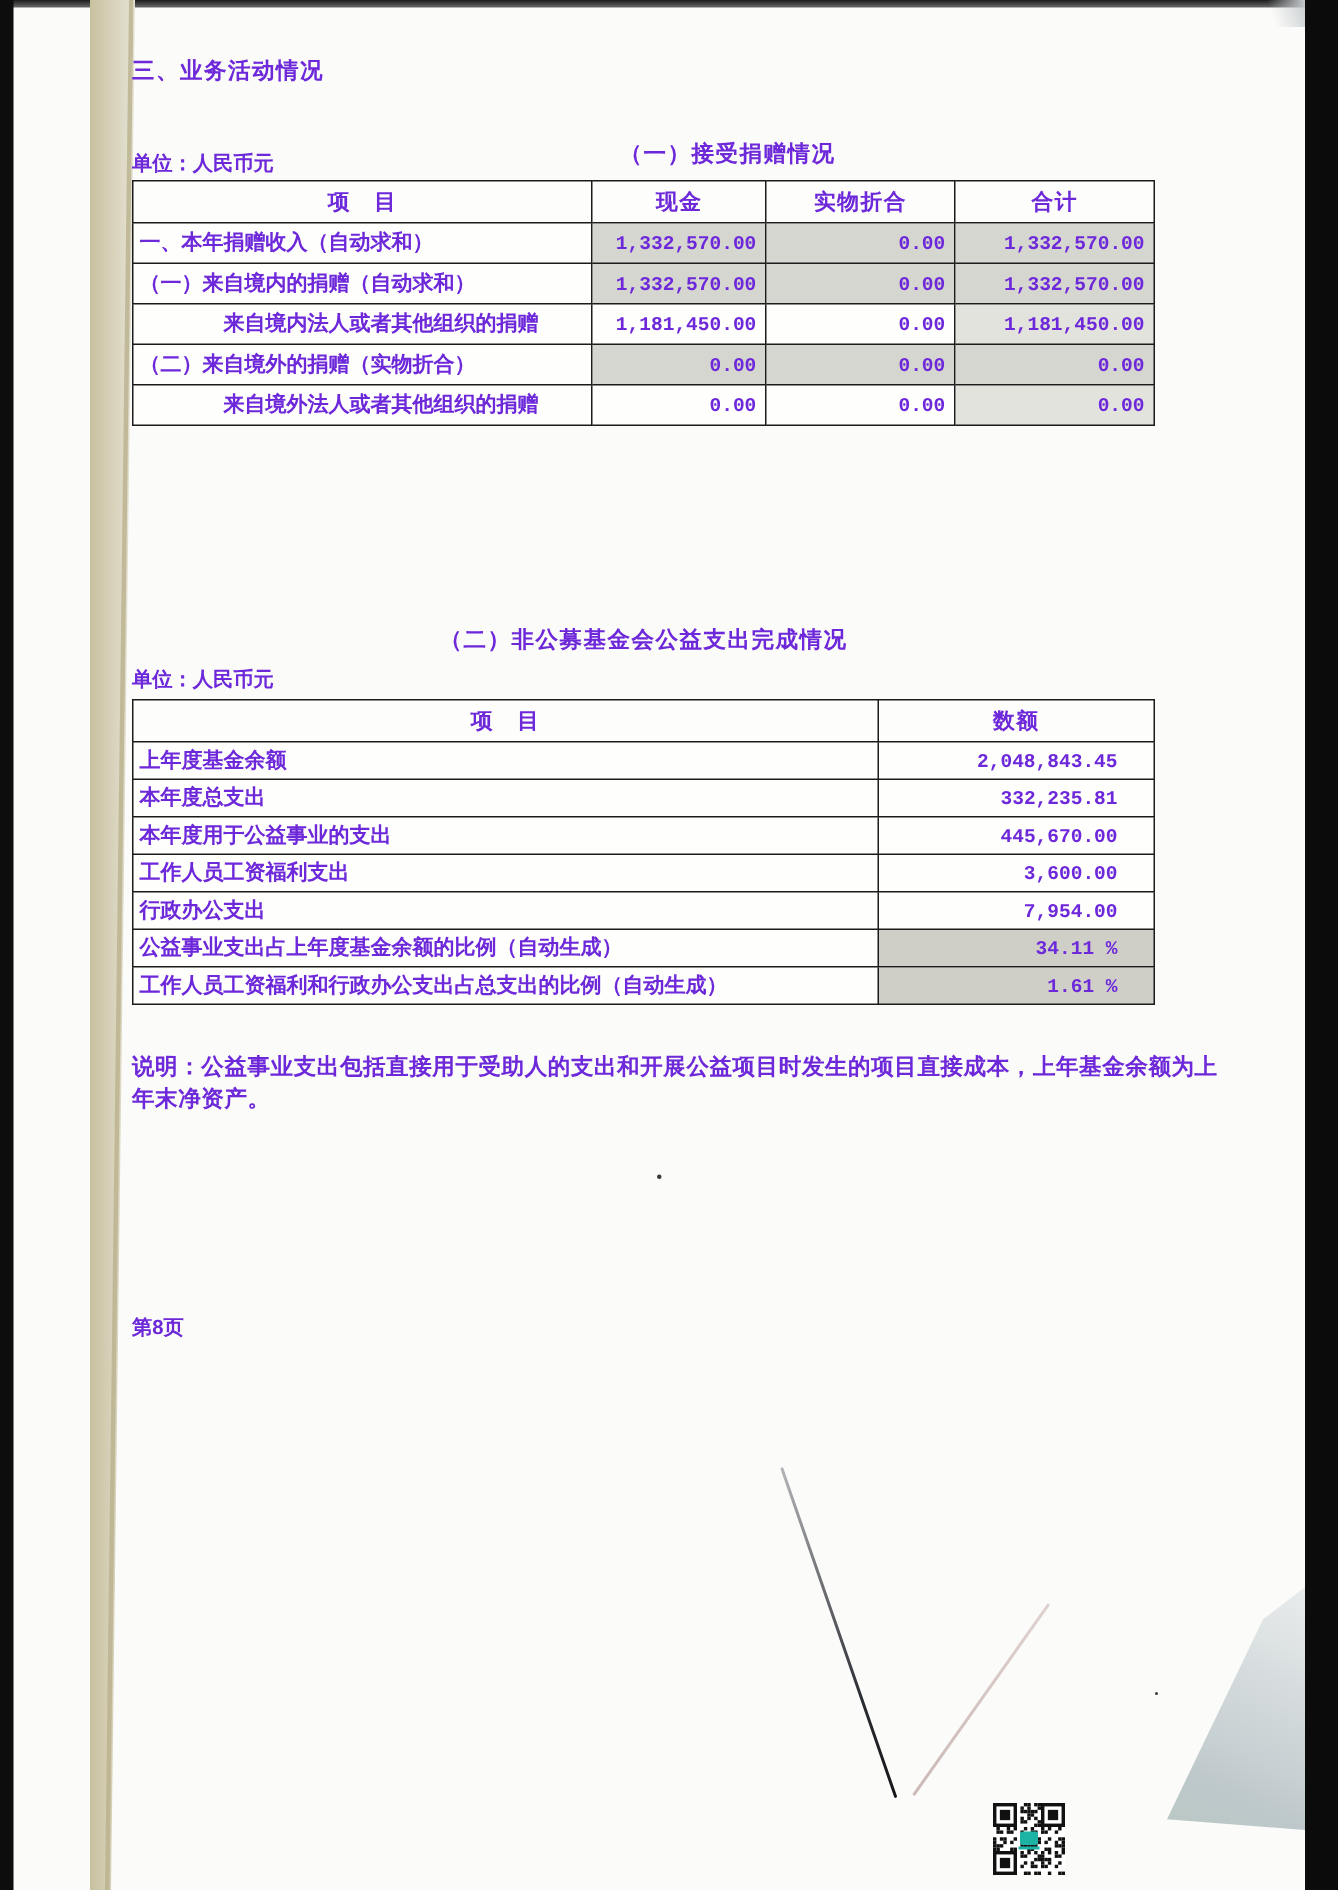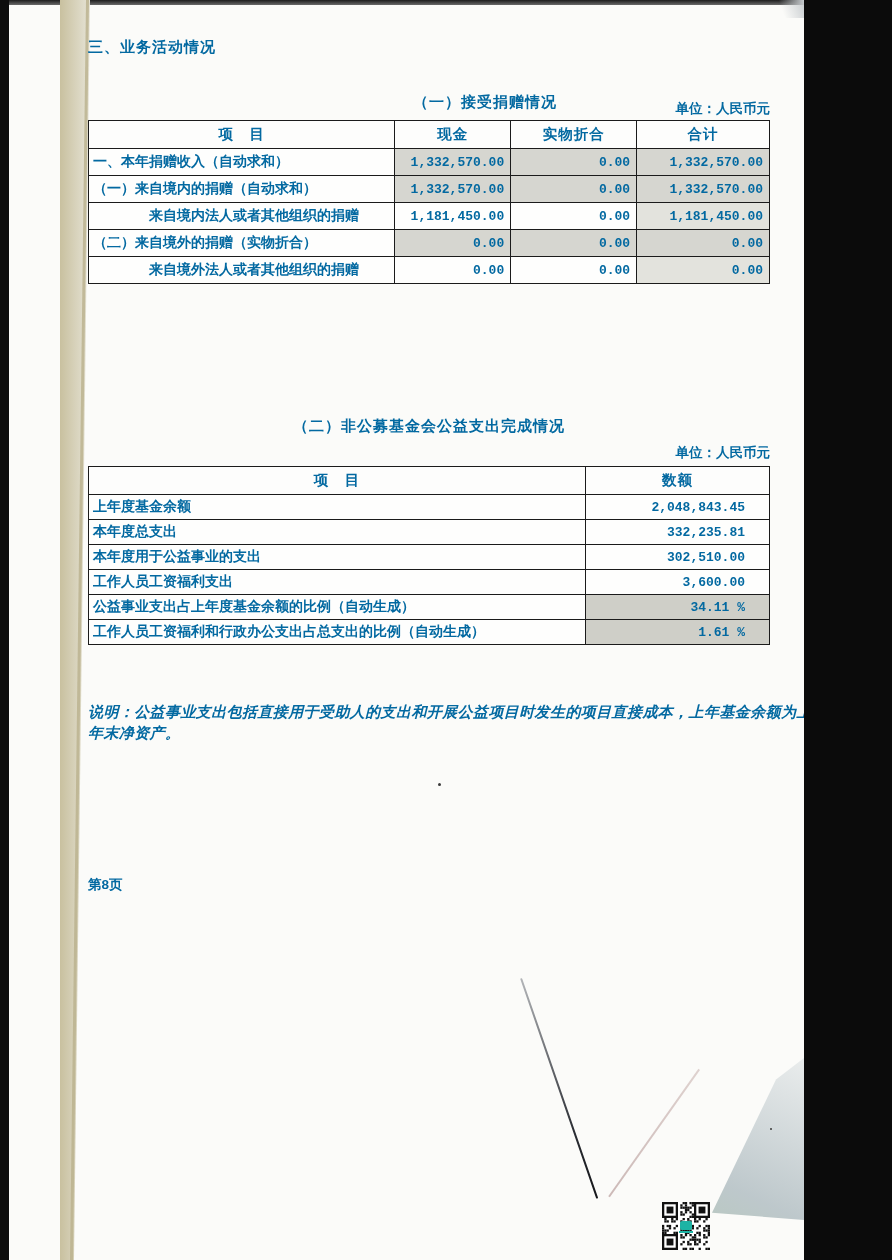--- a/index.html
+++ b/index.html
@@ -1,20 +1,20 @@
 <!DOCTYPE html>
 <html style="--cell-shade: #d6d6d0; --pct-shade: #cfcfc8; --total-shade: #e3e3dd;"><head>
 <meta charset="utf-8">
 <style>
   * { margin:0; padding:0; box-sizing:border-box; }
   html,body { width:892px; height:1260px; background:#0b0b0b; }
   #page {
-    position:relative; width:804px; height:1260px;
+    position:relative; width:870px; height:1260px;
     background:#fbfbf9; overflow:hidden;
-    font-family:"Liberation Sans", sans-serif; color:#0369a1;
+    font-family:"Liberation Sans", sans-serif; color:#6d28d9;
   }
   
   #edge-top { position:absolute; left:0; top:0; width:892px; height:5px;
     background:linear-gradient(to bottom,#1d1d1d,#6a6a6a); }
   #edge-left { position:absolute; left:0; top:0; width:9px; height:1260px; background:#0d0d0d; }
   #paper-edge { position:absolute; left:0; top:0; width:110px; height:1260px;
     clip-path:polygon(60px 0, 90px 0, 74px 1260px, 60px 1260px);
     background:linear-gradient(to right,#efede4,#d8d2b6 35%,#c9c1a0 55%,#e4e1d2 80%,#f6f5ef); }
   #paper-edge-line { position:absolute; left:0; top:0; width:110px; height:1260px;
     clip-path:polygon(86px 0, 89px 0, 73px 1260px, 70px 1260px);
@@ -30,21 +30,21 @@
   #corner-shadow { position:absolute; right:0; top:1040px; width:100px; height:180px;
     clip-path:polygon(100% 10%, 100% 100%, 8% 96%, 72% 22%);
     background:linear-gradient(205deg,rgba(148,164,176,.12),rgba(139,158,166,.55) 80%,rgba(120,150,140,.5)); }
   .speck { position:absolute; background:#3a3a3a; border-radius:50%; }
   
   #doc-heading { position:absolute; left:88px; top:38px; font-size:15px; font-weight:700; letter-spacing:1px; }
   .section-title { position:absolute; left:88px; width:682px; text-align:center;
     font-size:15px; font-weight:700; letter-spacing:1px; }
   #sec1-title { top:93px; padding-left:88px;margin-left:12px; }
   #sec2-title { top:417px; }
-  .unit-label { position:absolute; left:88px; width:682px; text-align:right;
+  .unit-label { position:absolute; left:88px; width:682px; text-align:left;
     font-size:13.5px; font-weight:700; }
   #unit1 { top:100px; }
   #unit2 { top:444px; }
   
   table { border-collapse:collapse; table-layout:fixed; position:absolute; left:88px;
     background:#fefefd; }
   #table1 { top:120px; width:682px; }
   #table2 { top:466px; width:682px; }
   th, td { border:1.8px solid #1b1b1b; overflow:hidden; white-space:nowrap; }
   #table1 th, #table2 th { height:28px; font-size:14.5px; font-weight:700; text-align:center;
@@ -54,21 +54,21 @@
   td.ind1 { } td.ind2 { padding-left:14px; } td.ind3 { padding-left:60px; }
   td.num { font-family:"Liberation Mono", monospace; font-size:13px; font-weight:700;
     text-align:right; padding-right:6px; }
   #table2 td.num { padding-right:24px; }
   td.tot { background:var(--total-shade,#e3e3dd); }
   tr.auto td.num { background:var(--cell-shade,#d6d6d0); }
   tr.pct td.num { background:var(--pct-shade,#cfcfc8); padding-right:30px; }
   
   #note { position:absolute; left:88px; top:701px; width:726px;
     font-size:15px; font-weight:700; line-height:21px; letter-spacing:.4px;
-    white-space:normal;font-style:italic; }
+    white-space:normal; }
   #page-number { position:absolute; left:88px; top:876px; width:682px; 
     font-size:13.5px; font-weight:700; }
   
   #qr-code { position:absolute; left:662px; top:1202px; width:48px; height:48px; }
 </style>
 </head>
 <body>
 
 <div id="page">
 
@@ -152,25 +152,29 @@
     <tr>
       <td class="lbl">上年度基金余额</td>
       <td class="num">2,048,843.45</td>
     </tr>
     <tr>
       <td class="lbl">本年度总支出</td>
       <td class="num">332,235.81</td>
     </tr>
     <tr>
       <td class="lbl">本年度用于公益事业的支出</td>
-      <td class="num">302,510.00</td>
+      <td class="num">445,670.00</td>
     </tr>
     <tr>
       <td class="lbl">工作人员工资福利支出</td>
       <td class="num">3,600.00</td>
+    </tr>
+    <tr>
+      <td class="lbl">行政办公支出</td>
+      <td class="num">7,954.00</td>
     </tr>
     <tr class="pct">
       <td class="lbl">公益事业支出占上年度基金余额的比例（自动生成）</td>
       <td class="num">34.11 %</td>
     </tr>
     <tr class="pct">
       <td class="lbl">工作人员工资福利和行政办公支出占总支出的比例（自动生成）</td>
       <td class="num">1.61 %</td>
     </tr>
   </tbody>

